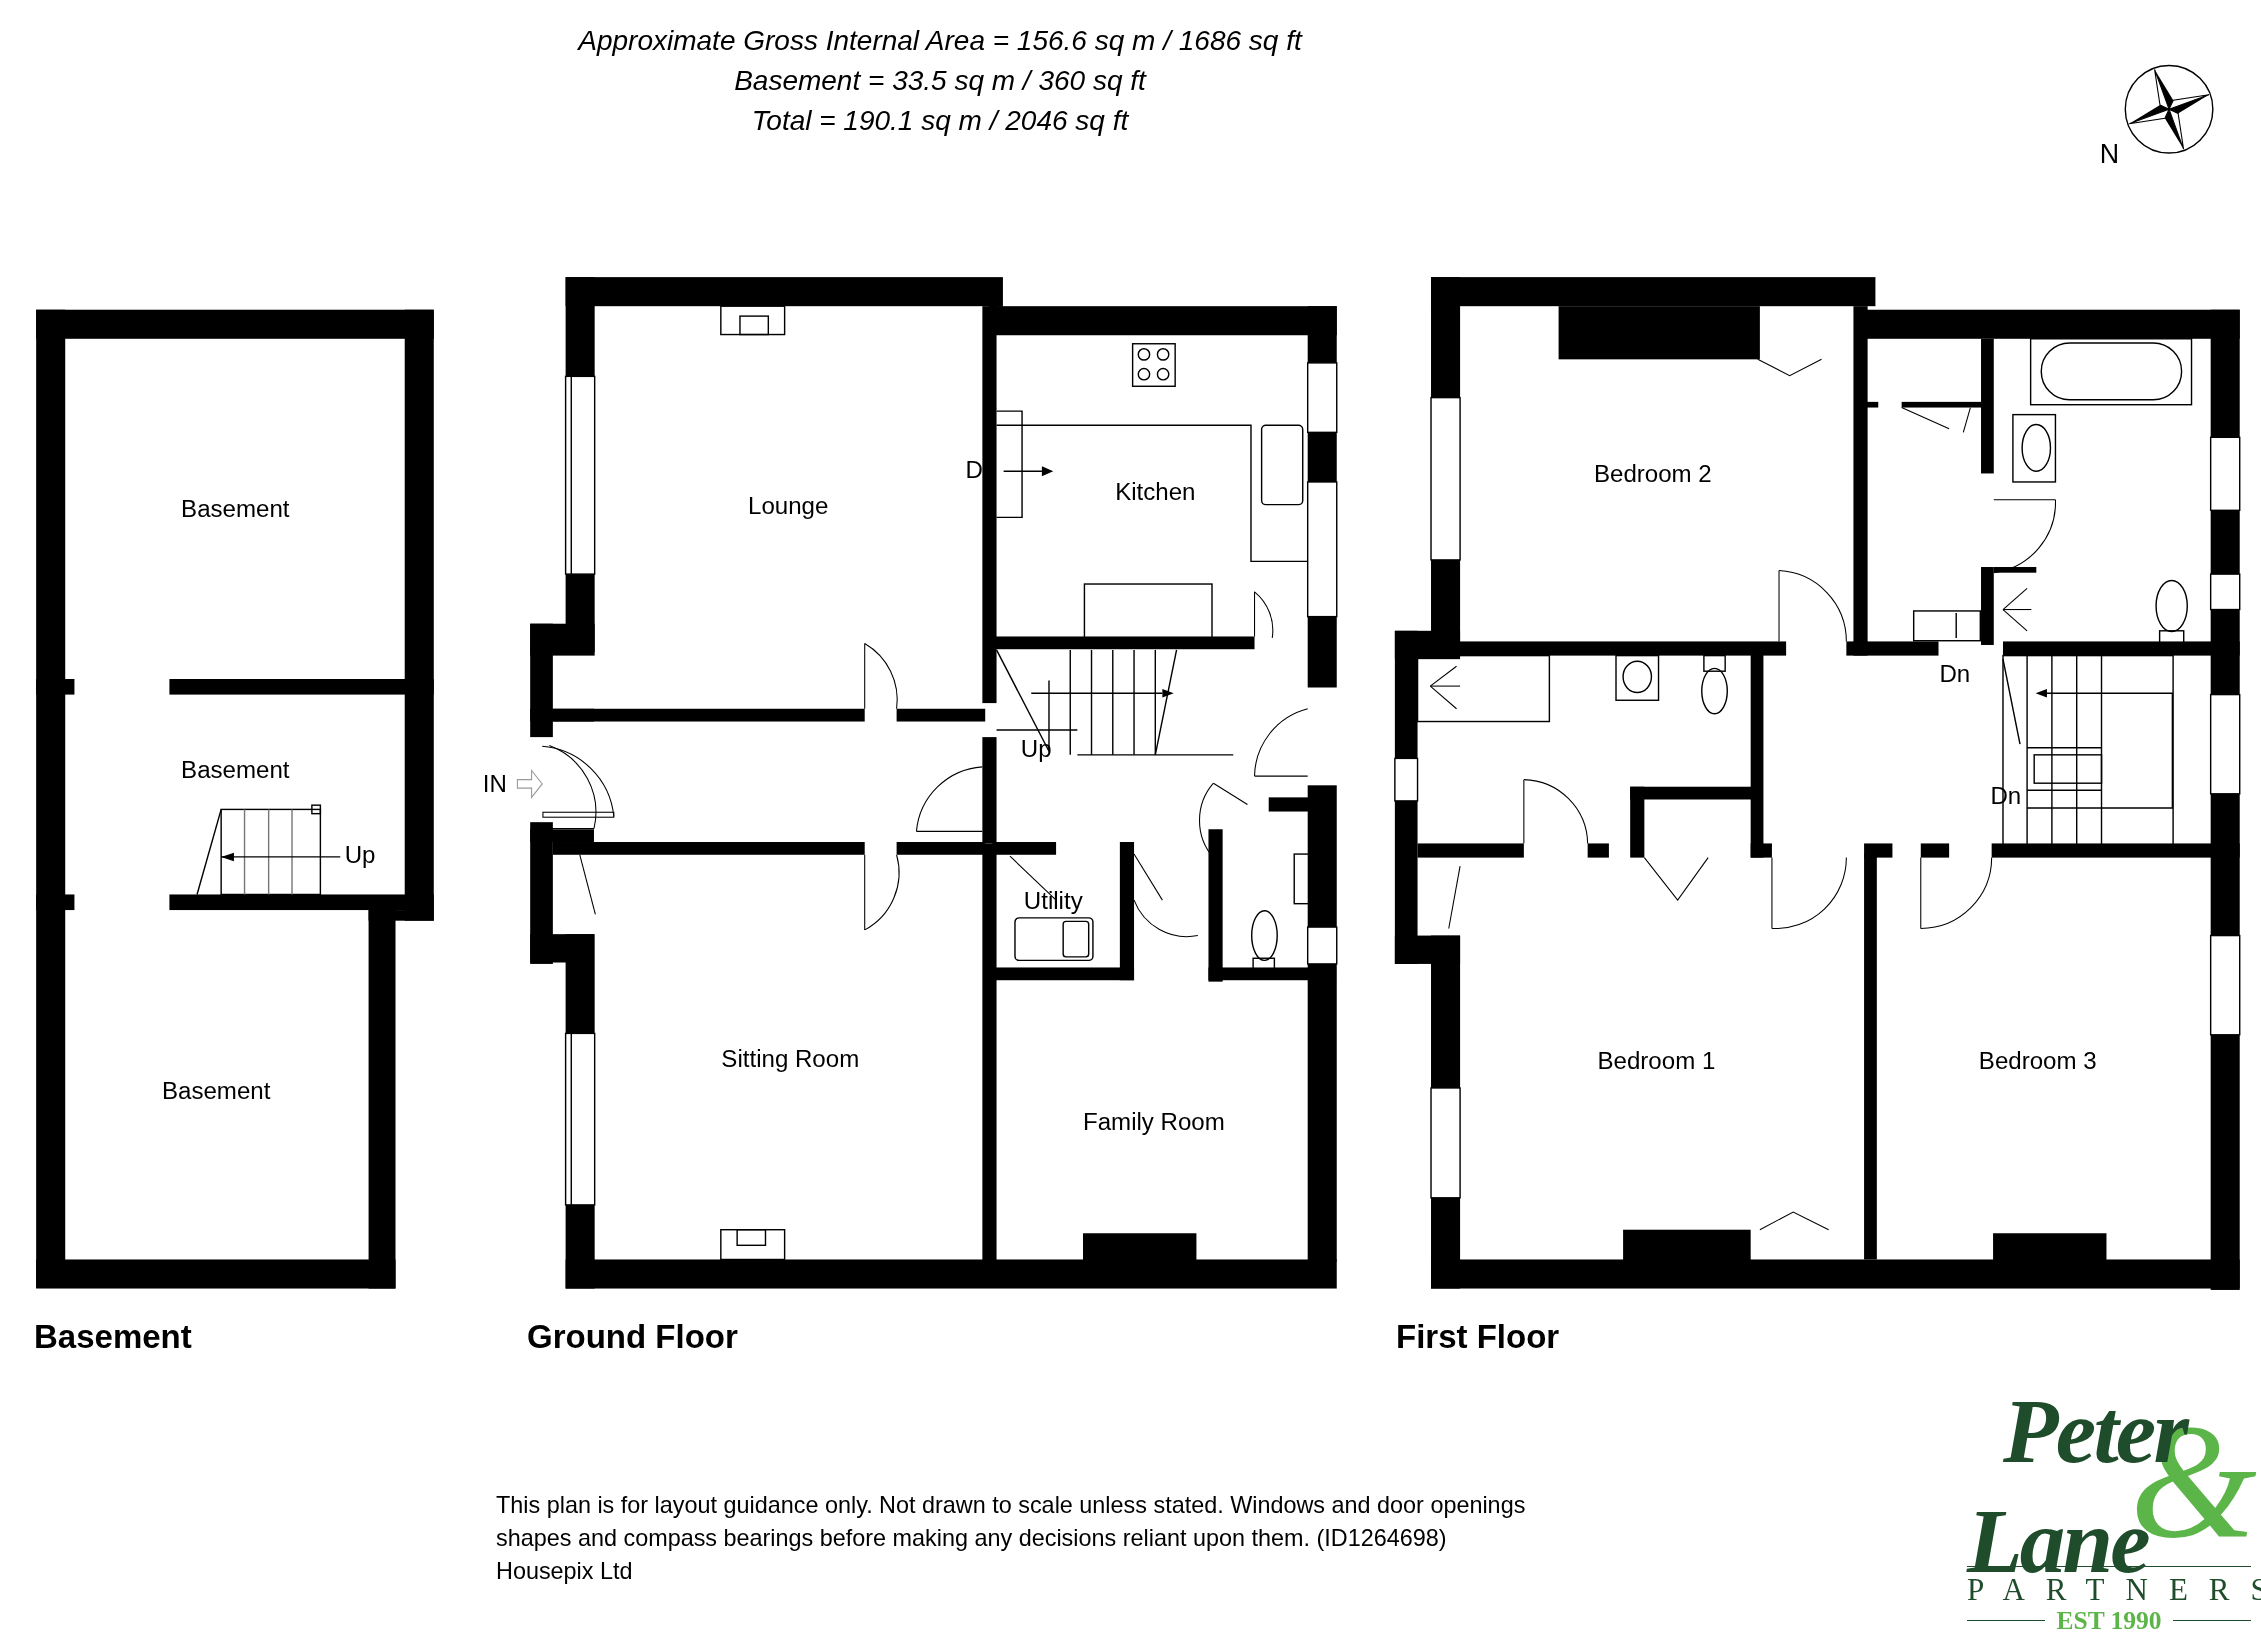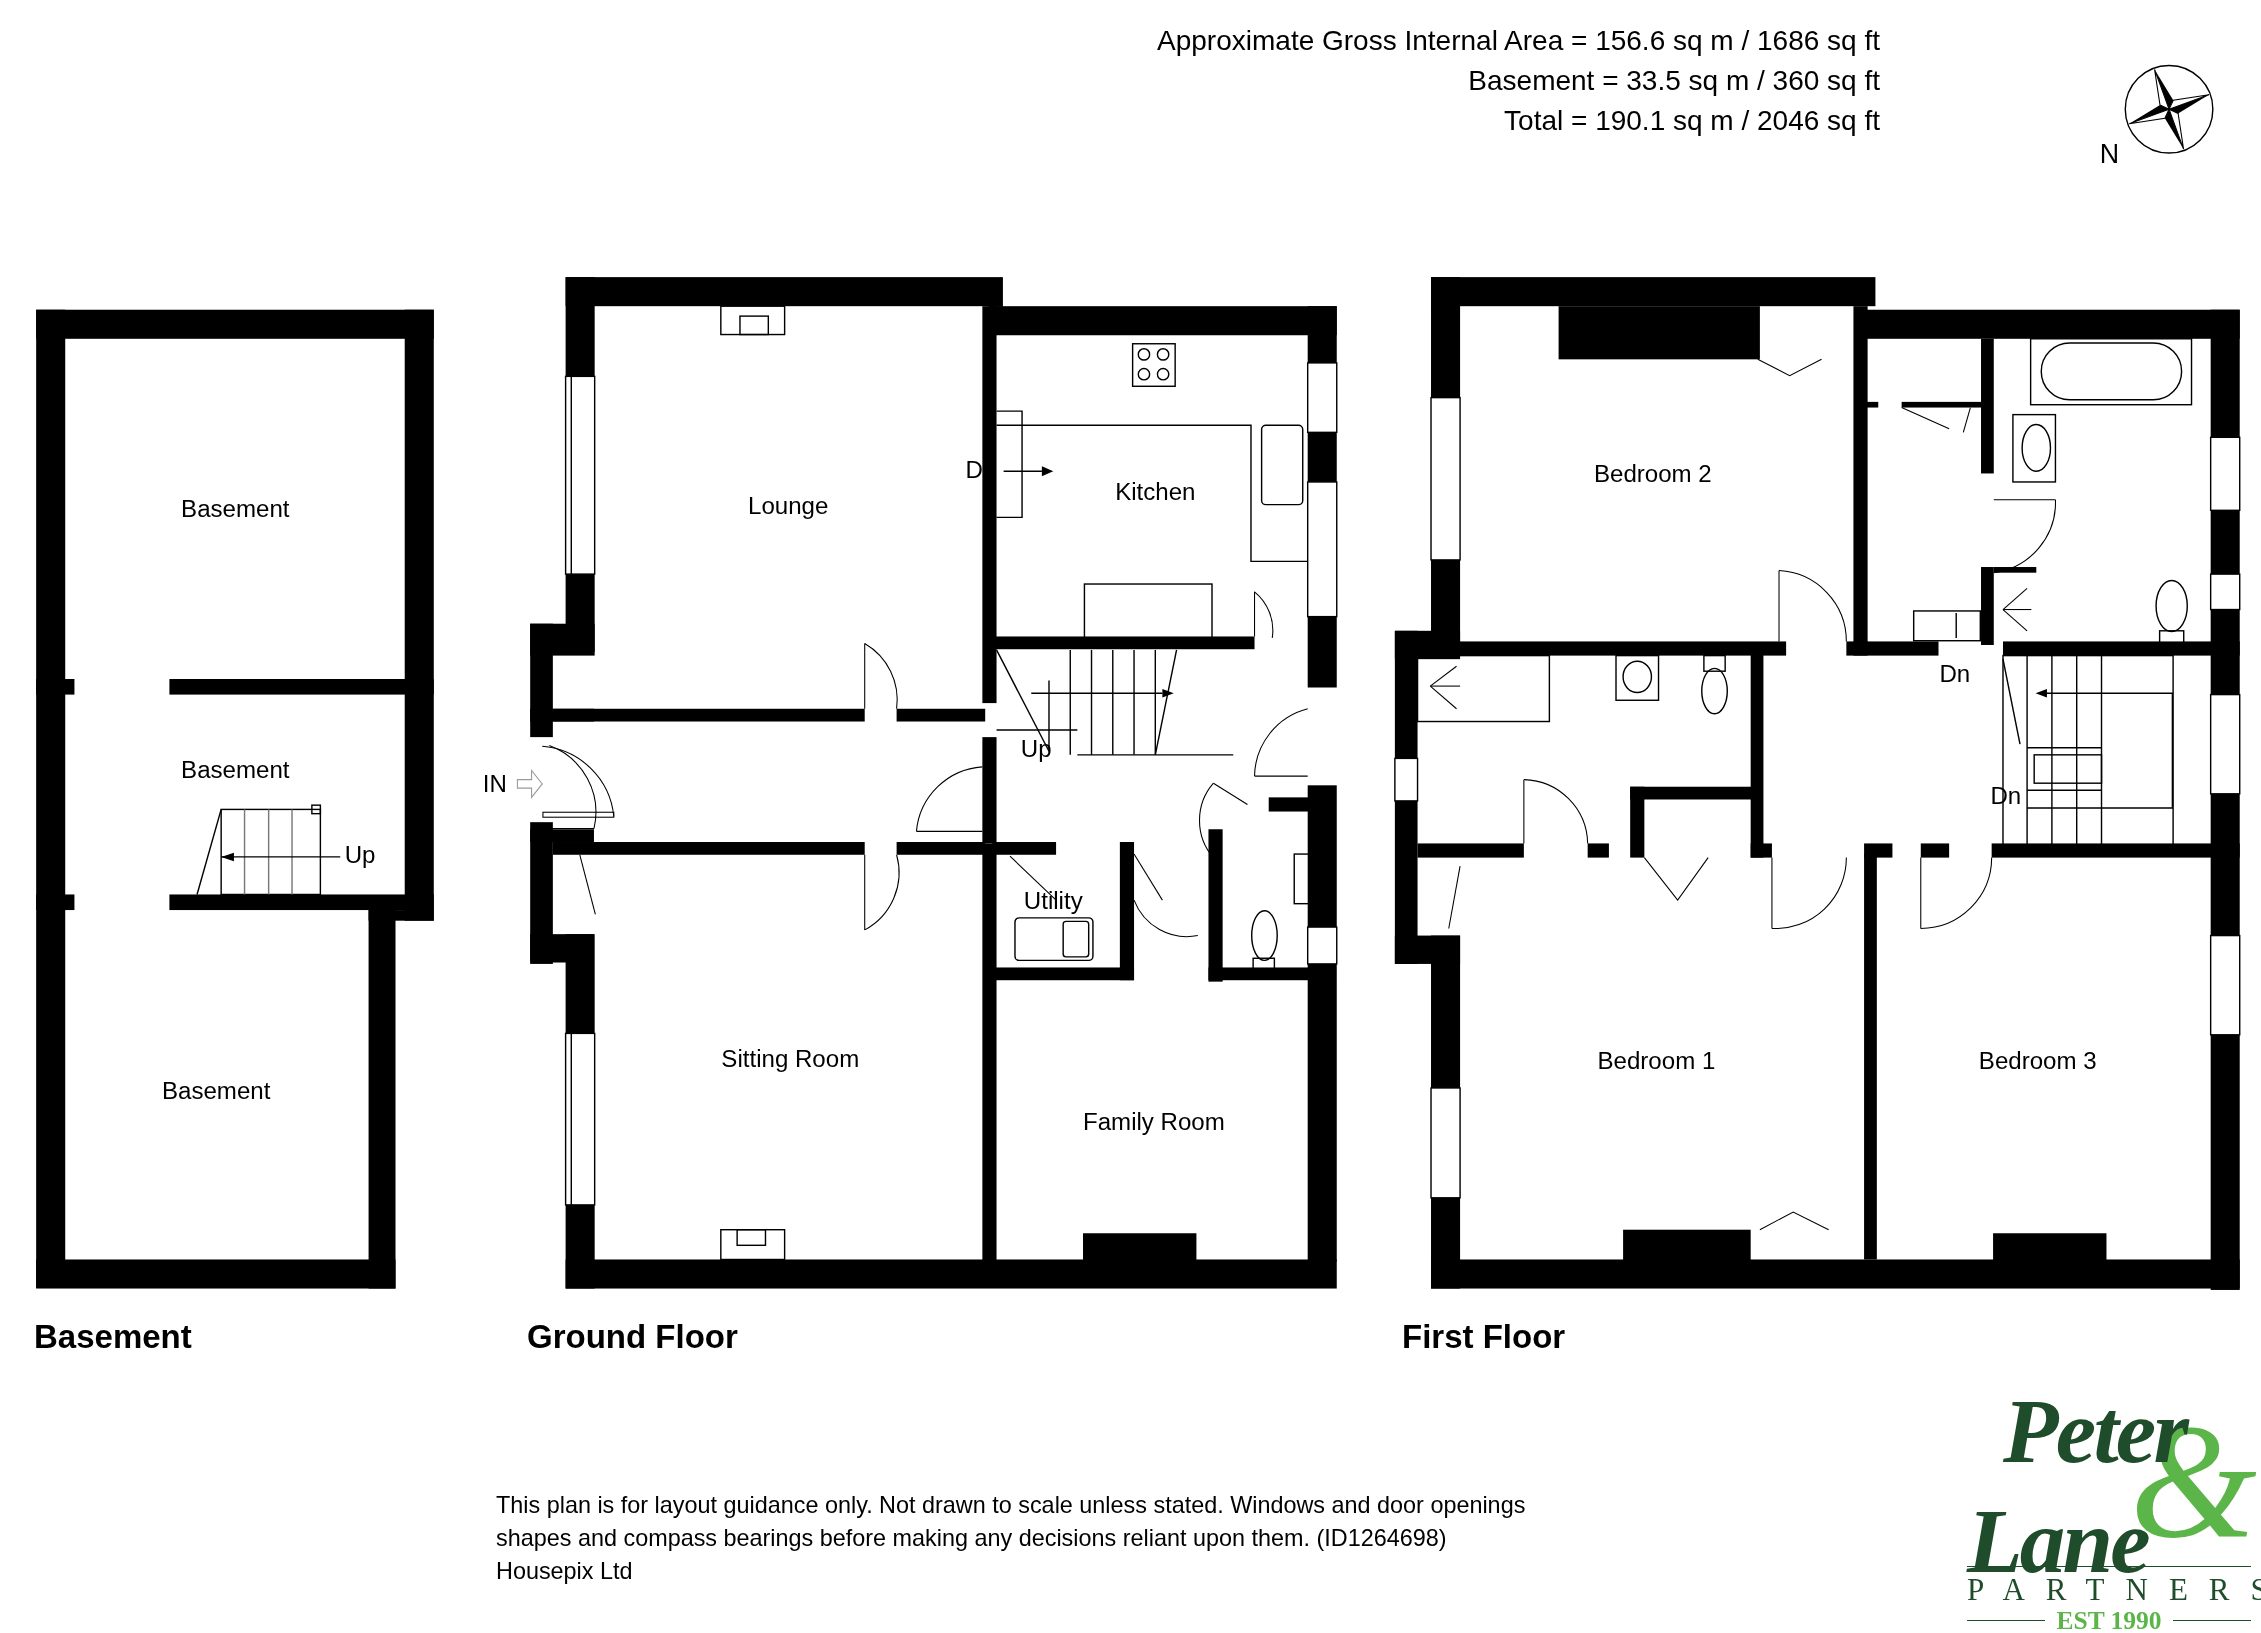--- a/index.html
+++ b/index.html
@@ -1,17 +1,17 @@
 <!DOCTYPE html>
 <html style="font-size:11.3px"><head>
 <meta charset="utf-8">
 <style>
   html, body { margin: 0; padding: 0; background: #ffffff; }
   body { width: 2261px; height: 1633px; position: relative; overflow: hidden; font-family: "Liberation Sans", sans-serif; color: #000; }
-  .header { position: absolute; left: 0; top: 21px; width: 1880px; text-align: right; }
+  .header { position: absolute; left: 0; top: 21px; width: 1880px; text-align: center; font-style: italic; }
   .header .line { font-size: 28px; line-height: 40px; }
   .compass { position: absolute; left: 2098px; top: 57px; width: 128px; height: 113px; }
   .plan { position: absolute; left: 0; top: 0; width: 2261px; height: 1633px; }
   .floor-label { position: absolute; font-weight: bold; font-size: 33px; }
   .room-label { font-family: "Liberation Sans", sans-serif; font-size: 34px; }
   .disclaimer { position: absolute; left: 496px; top: 1489px; width: 1276px; text-align: left; font-size: 23.4px; line-height: 33px; }
   .logo { position: absolute; left: 1953px; top: 1386px; width: 305px; height: 241px; }
   .logo .peter, .logo .lane { font-family: "Liberation Serif", serif; font-style: italic; font-weight: bold; color: #1f4d2b; position: absolute; font-size: 91px; line-height: 91px; letter-spacing: -2.8px; }
   .logo .peter { left: 14px; top: 0; margin-left: 36px; }
   .logo .lane { left: 14px; top: 78px; margin-top: 32px; }
@@ -332,21 +332,21 @@
   </g>
 
   <g fill="none" stroke="#000" stroke-width="1.5">
     <path d="M765,1053 A110,110 0 0 1 866,1152"></path>
     <rect x="766" y="1146" width="100" height="7"></rect>
   </g>
 </svg>
 
 <div class="floor-label" style="left:34px; top:1318px;">Basement</div>
 <div class="floor-label" style="left:527px; top:1318px;">Ground Floor</div>
-<div class="floor-label" style="left:1396px; top:1318px;margin-left:6px;">First Floor</div>
+<div class="floor-label" style="left:1396px; top:1318px;">First Floor</div>
 
 <div class="disclaimer">
   <div>This plan is for layout guidance only. Not drawn to scale unless stated. Windows and door openings</div>
   <div>shapes and compass bearings before making any decisions reliant upon them. (ID1264698)</div>
   <div>Housepix Ltd</div>
 </div>
 
 <div class="logo">
   <div class="amp">&amp;</div>
   <div class="peter">Peter</div>

